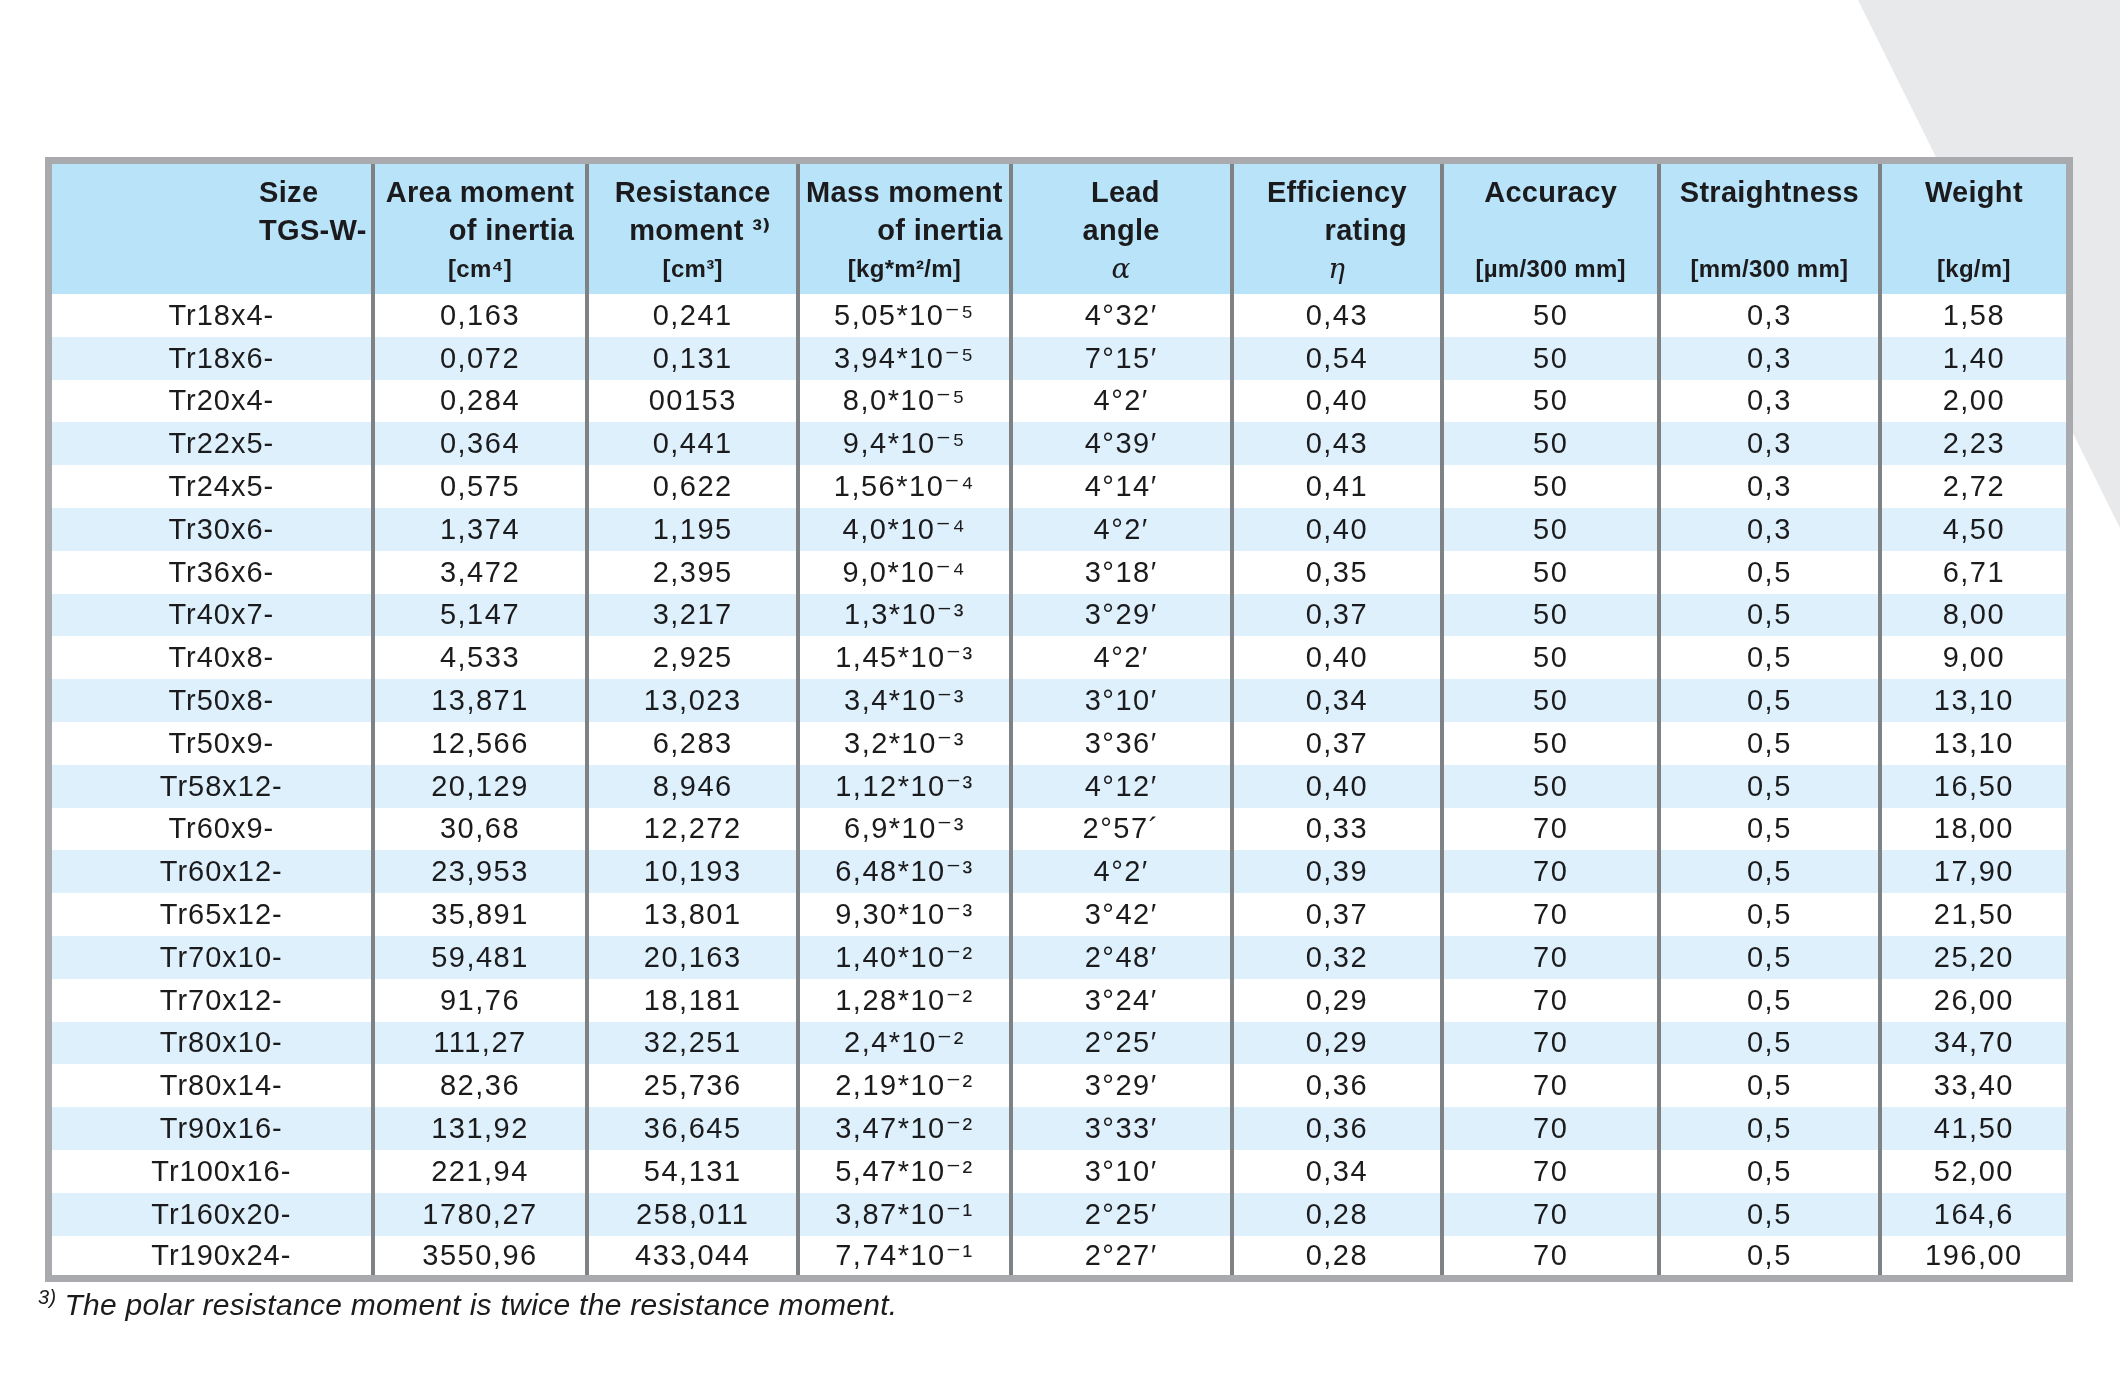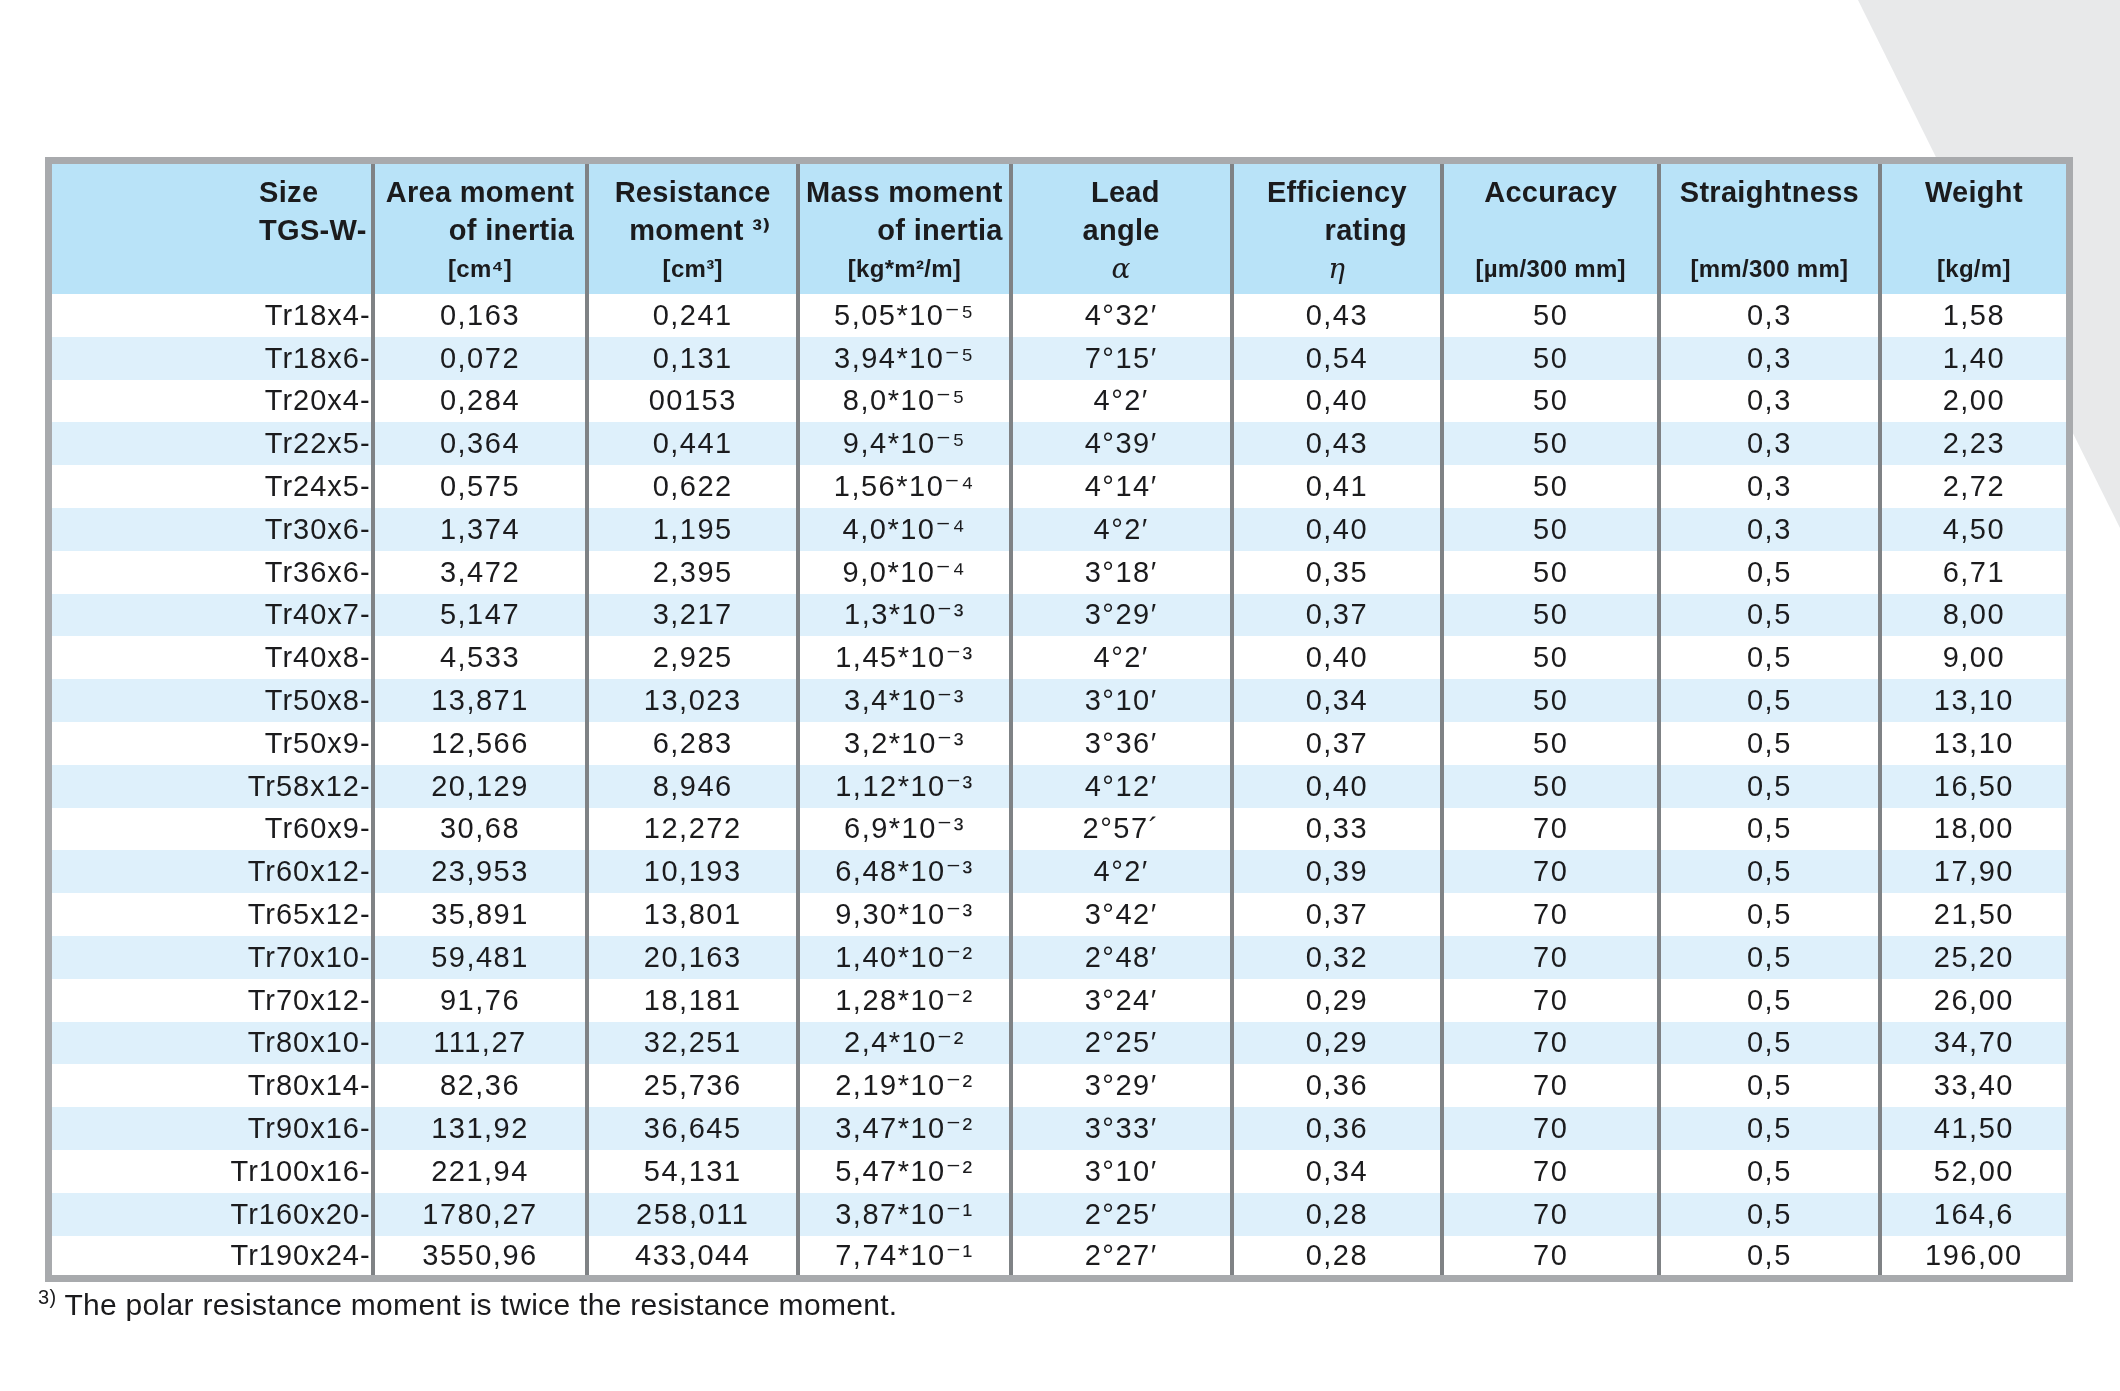--- a/index.html
+++ b/index.html
@@ -47,24 +47,24 @@
   }
   tbody tr{height:40.875px;background:#fff;}
   tbody tr:nth-child(even){background:var(--stripe-row-bg,#def0fb);}
   tbody td{
     border-left:4px solid var(--column-separator,#7f8285);
     text-align:center;vertical-align:middle;
     font-size:29px;letter-spacing:1.5px;padding:0;
     line-height:1;
   }
   tbody td:first-child{border-left:none;}
-  tbody td.left{text-align:right;padding-left:20px;letter-spacing:1px;}
+  tbody td.left{text-align:center;padding-left:20px;letter-spacing:1px;}
   .footnote{
     position:absolute;left:38px;top:1288px;margin:0;z-index:1;
-    font-size:30px;letter-spacing:0.3px;
+    font-size:30px;letter-spacing:0.3px;font-style:italic;
   }
   .footnote sup{font-size:20px;vertical-align:super;line-height:0;margin-right:8px;}
 </style>
 </head>
 <body>
 
 <div class="corner-graphic"></div>
 
 <table class="spec-table">
   <colgroup>

